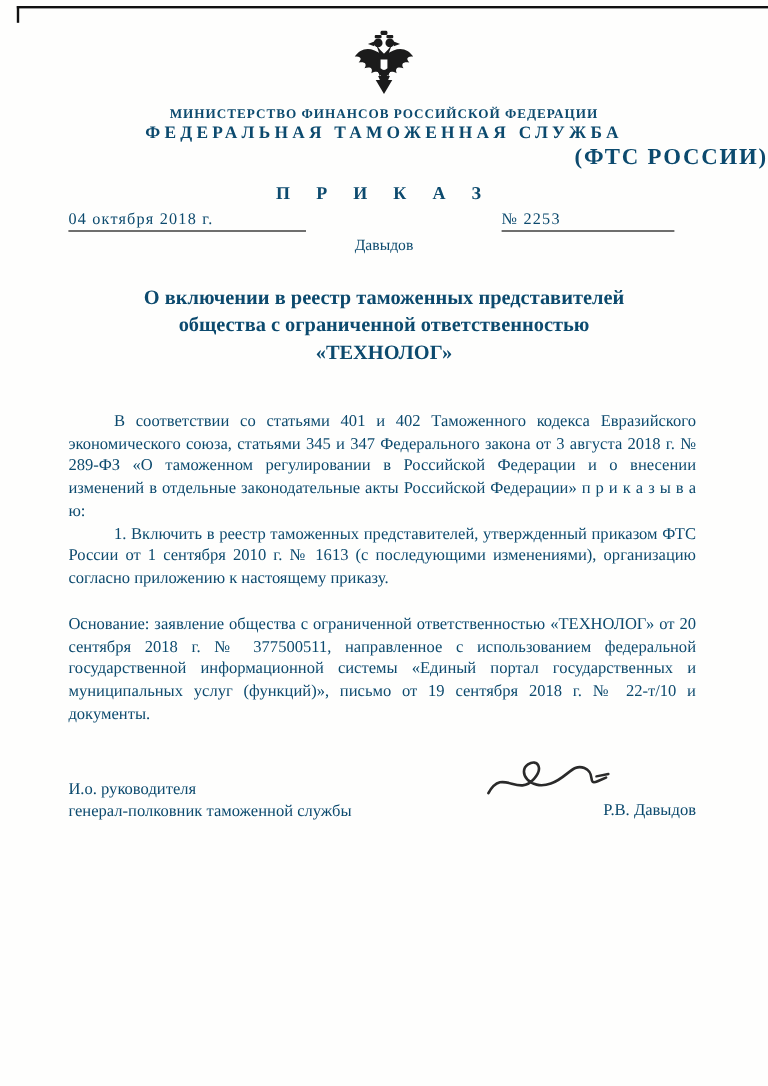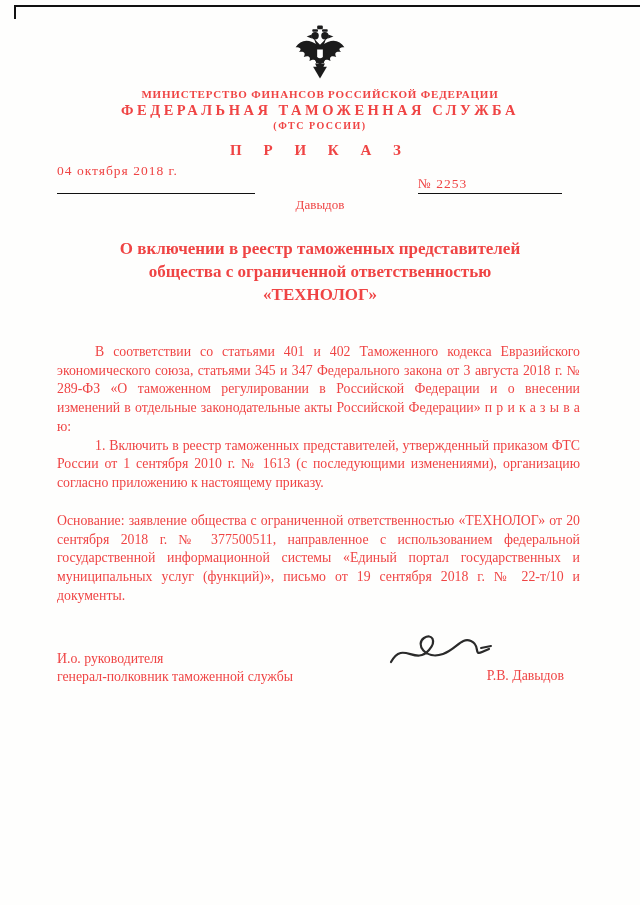--- a/index.html
+++ b/index.html
@@ -1,21 +1,21 @@
 <!DOCTYPE html>
 <html><head>
 <meta charset="utf-8">
 <style>
   html, body { margin: 0; padding: 0; background: #ffffff; }
   .page {
     position: relative;
     width: 640px;
     height: 905px;
     background: #fefefd;
-    color: #ef4444;
+    color: #0c4a6e;
     font-family: "Liberation Serif", "DejaVu Serif", serif;
     overflow: hidden;
     box-sizing: border-box;
   }
   .scan-top-line {
     position: absolute;
     top: 5px; left: 14px; right: 0;
     height: 2px;
     background: #111;
   }
@@ -29,39 +29,40 @@
   .emblem { display: inline-block; margin-bottom: 2px; }
   .ministry {
     font-size: 11px; font-weight: bold; letter-spacing: 0.8px;
     margin-top: 2px;
   }
   .agency {
     font-size: 14.5px; font-weight: bold; letter-spacing: 3.5px;
     margin-top: 2px;
   }
   .agency-abbr {
-    font-size: 10px; font-weight: bold; letter-spacing: 1.5px;
+    font-size: 19px; font-weight: bold; letter-spacing: 1.5px;
     margin-top: 1px;
+    text-align: right;
   }
   .doc-type {
     font-size: 15px; font-weight: bold; letter-spacing: 9px;
     margin-top: 11px;
   }
   .date-row {
     display: flex;
     align-items: flex-end;
     padding-left: 57px;
     margin-top: 4px;
     font-size: 13.5px;
     text-align: left;
   }
   .date-cell {
     width: 198px;
     border-bottom: 1.5px solid #111;
-    padding-bottom: 14px;
+    padding-bottom: 1px;
     letter-spacing: 1px;
   }
   .number-cell {
     width: 144px;
     border-bottom: 1.5px solid #111;
     padding-bottom: 1px;
     margin-left: auto;
     margin-right: 78px;
     letter-spacing: 1px;
   }
@@ -77,21 +78,21 @@
     margin: 36px 60px 0 57px;
     font-size: 13.8px;
     line-height: 1.36;
     text-align: justify;
   }
   .body-text p { margin: 0; }
   .body-text p.indent { text-indent: 38px; }
   .body-text p.basis { margin-top: 19px; text-indent: 0; }
   .sign-block {
     position: relative;
-    margin: 44px 60px 0 57px;
+    margin: 44px 44px 0 57px;
     font-size: 13.8px;
     line-height: 1.36;
   }
   .sign-name {
     position: absolute;
     right: 16px;
     top: 17px;
   }
   .sign-scribble {
     position: absolute;

